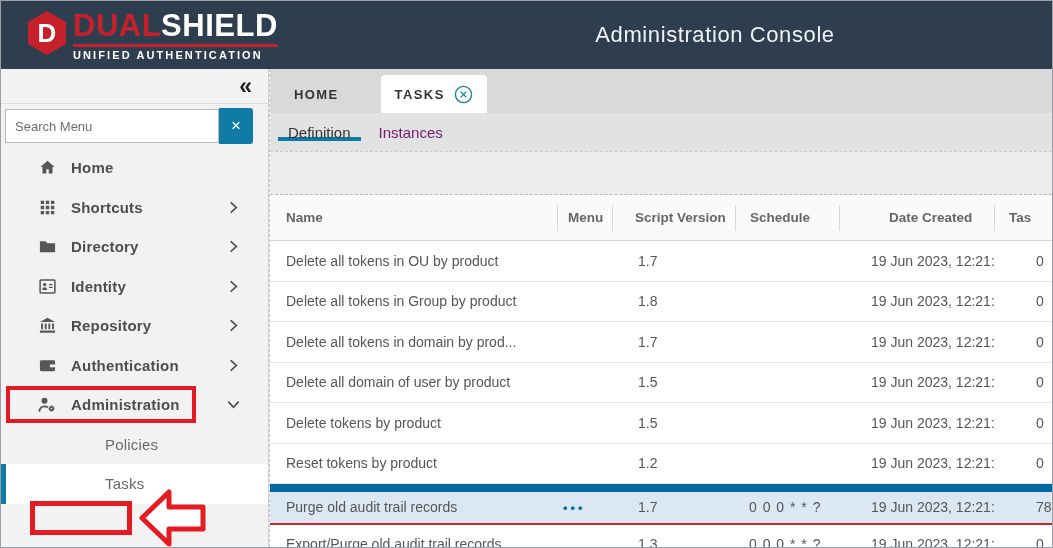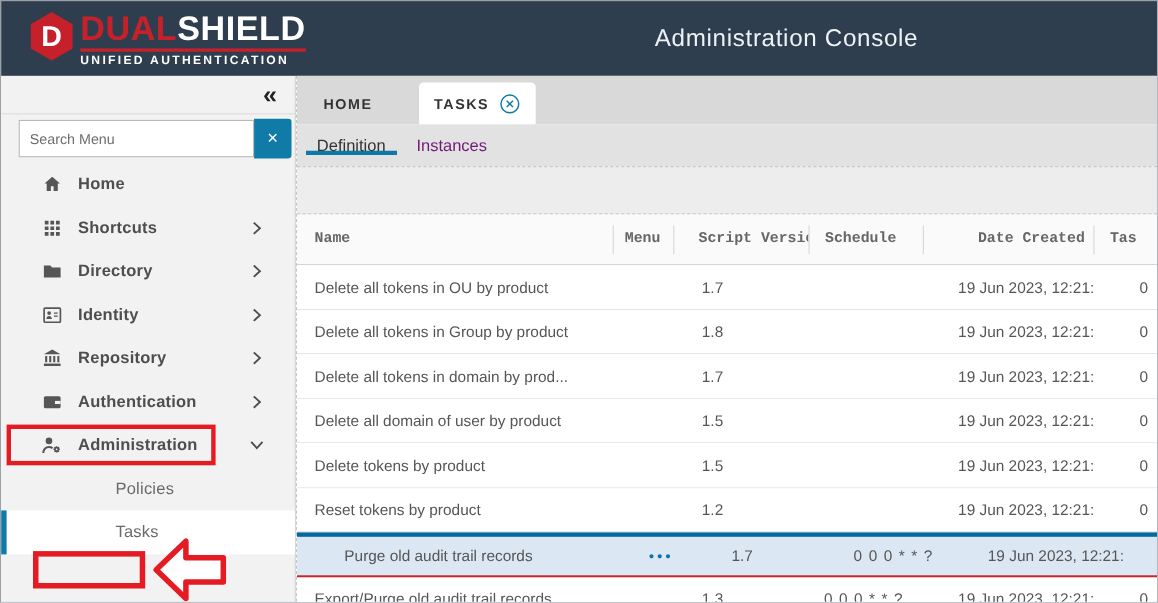--- a/index.html
+++ b/index.html
@@ -14,21 +14,21 @@
   .brand-line { font-weight:bold; font-size:31px; letter-spacing:.5px; line-height:34px; }
   .brand-dual { color:#c6212b; }
   .brand-shield { color:#ffffff; }
   .tagline { color:#ffffff; font-size:11px; font-weight:bold; letter-spacing:2.1px; border-top:3px solid #c6212b; padding-top:2px; margin-top:1px; }
   .console-title { position:absolute; left:714px; top:50%; transform:translate(-50%,-50%); color:#eef2f5; font-size:22px; font-weight:400; letter-spacing:.6px; }
 
   
   .sidebar { position:absolute; left:0; top:68px; width:268px; bottom:0; background:#f2f2f2; border-right:1px solid #d2d2d2; }
   .collapse-row { height:35px; border-bottom:1px solid #dcdcdc; position:relative; }
   .collapse-btn { position:absolute; right:16px; top:2px; font-size:23px; font-weight:bold; color:#222; cursor:pointer; line-height:30px; }
-  .search-row { display:flex; align-items:center; height:44px; padding-left:16px; }
+  .search-row { display:flex; align-items:center; height:44px; padding-left:4px; }
   .search-input { width:214px; height:34px; border:1px solid #b9b9b9; background:#fff; padding:0 9px; font-size:13px; color:#444; font-family:"Liberation Sans",sans-serif; outline:none; }
   .search-input::placeholder { color:#6e6e6e; }
   .search-clear { width:34px; height:36px; background:#0f7ba6; color:#fff; border:none; font-size:17px; cursor:pointer; border-radius:0 3px 3px 0; }
 
   .side-nav { display:block; }
   .side-item { position:relative; display:flex; align-items:center; height:39.5px; padding:0 26px 0 36px; cursor:pointer; }
   .s-icon { width:20px; height:20px; color:#565656; margin-right:14px; display:inline-flex; align-items:center; justify-content:center; }
   .s-label { font-size:15px; font-weight:bold; color:#4e4e4e; letter-spacing:.2px; }
   .s-chev { margin-left:auto; width:16px; height:16px; color:#4e4e4e; display:inline-flex; align-items:center; }
   .side-item.indent { padding-left:70px; }
@@ -44,38 +44,38 @@
   .tab-close { width:19px; height:19px; display:inline-flex; cursor:pointer; }
 
   .subtabbar { height:38px; background:#e2e2e2; display:flex; align-items:center; padding-left:8px; }
   .subtab { display:flex; align-items:center; padding:0 10px; margin-right:8px; font-size:15px; color:#701a75; cursor:pointer; }
   .subtab.active { color:#333; box-shadow:inset 0 -4px 0 #0c7aa6; }
 
   .toolbar-strip { height:44px; background:#ededed; border-top:1px dashed #c9c9c9; border-bottom:1px dashed #b9b9b9; }
 
   .grid-cols { display:grid; grid-template-columns:287px 55px 123px 104px 155px 1fr; }
   .thead { height:46px; background:#fafafa; border-bottom:1px solid #d4d4d4; align-items:center; font-size:13.5px; font-weight:bold; color:#666; }
-  .th { padding-left:14px; white-space:nowrap; overflow:hidden;font-family:Liberation Mono, monospace; }
+  .th { padding-left:14px; white-space:nowrap; overflow:hidden; }
   .th + .th { border-left:1px solid #d8d8d8; height:26px; line-height:26px; }
   .thead .th:nth-child(1){ padding-left:16px; }
   .thead .th:nth-child(2){ padding-left:10px; }
   .thead .th:nth-child(3){ padding-left:22px; }
   .thead .th:nth-child(4){ padding-left:14px; }
   .thead .th:nth-child(5){ padding-left:49px; }
   .thead .th:nth-child(6){ }
 
   .trow { height:40.5px; align-items:center; border-bottom:1px solid #e4e4e4; font-size:14px; color:#565656; background:#fff; cursor:pointer; }
   .trow .td { white-space:nowrap; overflow:hidden; }
   .td.c-name { padding-left:16px; }
   .td.c-menu { padding-left:6px; color:#1272a5; font-weight:bold; letter-spacing:3px; font-size:13px; }
   .td.c-version { padding-left:26px; }
   .td.c-schedule { padding-left:14px; letter-spacing:1px; }
   .td.c-date { padding-left:32px; }
   .td.c-tasks { padding-left:42px; }
-  .trow.selected { background:#dbe7f3; border-top:4px solid #0369a1; border-bottom:2px solid #c9242b;padding-left:27px; }
+  .trow.selected { background:#dbe7f3; border-top:8px solid #0369a1; border-bottom:2px solid #c9242b; }
 
   
   .ann { position:absolute; z-index:40; pointer-events:none; }
   .ann-box { border:4px solid #e41b23; background:transparent; }
   .ann-admin { left:5px; top:385px; width:190px; height:37px; }
   .ann-tasks { left:29px; top:500px; width:102px; height:34px; border-width:5px; }
   .ann-arrow { left:138px; top:487px; }
 </style>
 </head>
 <body>

